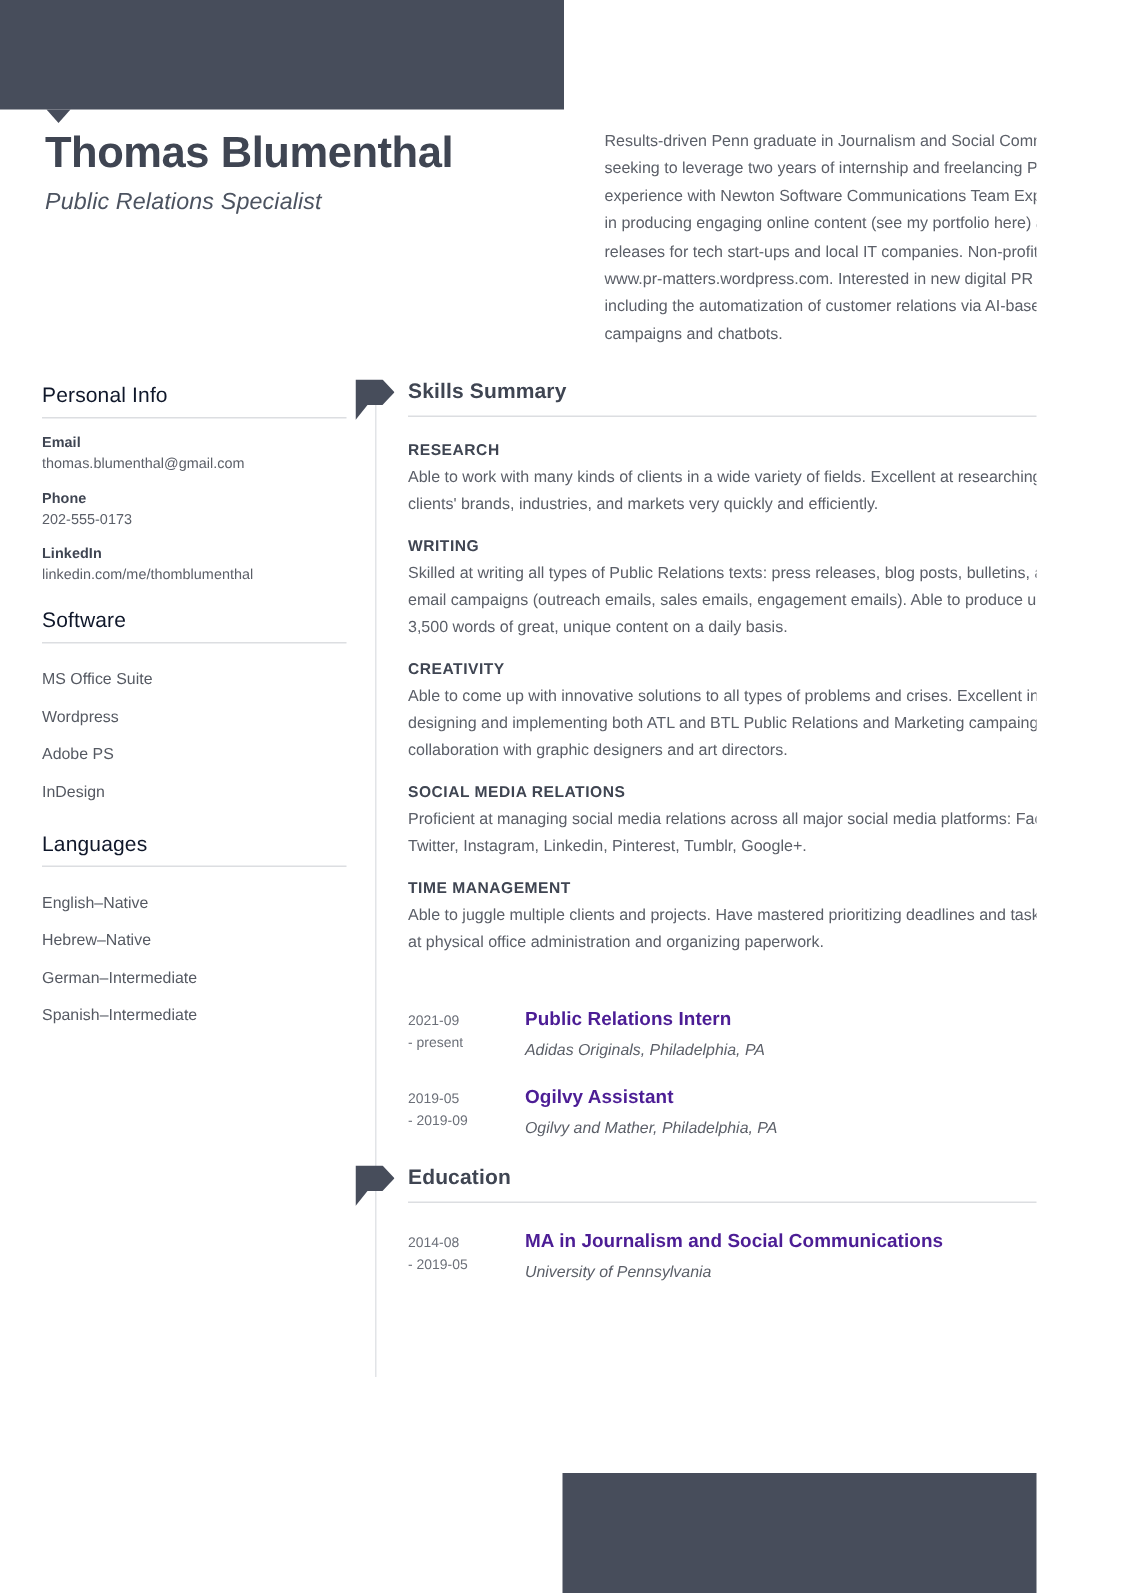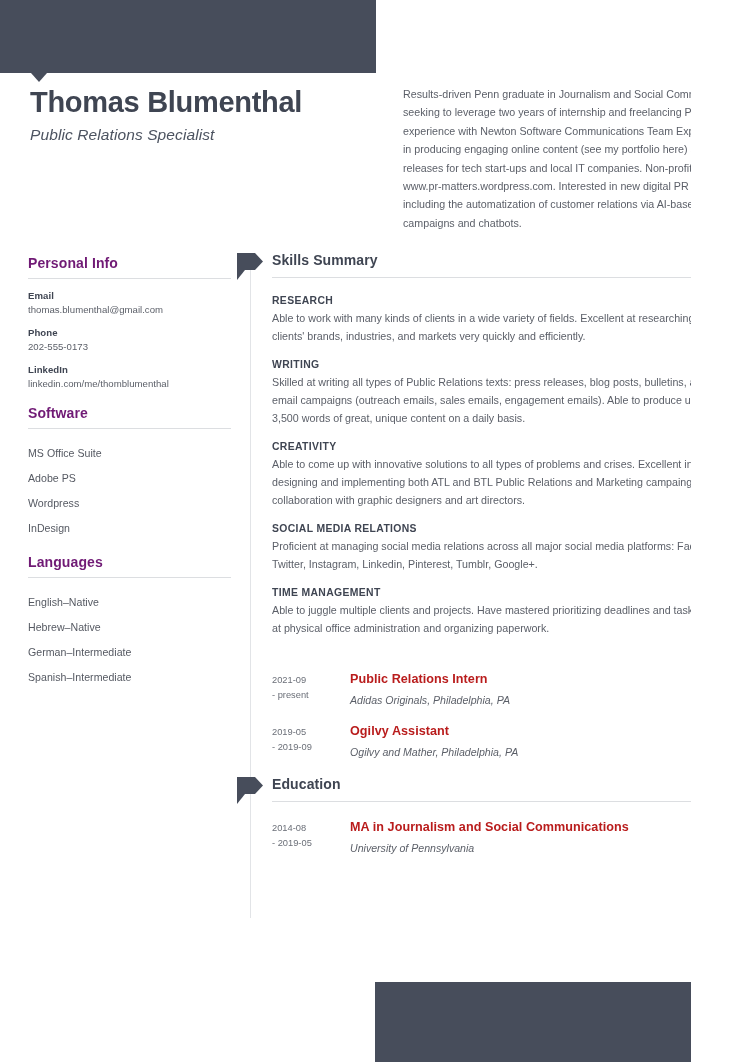--- a/index.html
+++ b/index.html
@@ -58,21 +58,21 @@
     position: absolute; left: 385px; top: 85px; width: 340px;
     font-size: 10.7px; line-height: 1.72; color: #5b5f68;
     text-align: left;
     margin-left: 18px;
   }
 
   
   .sidebar { position: absolute; left: 28px; top: 255px; width: 203px; }
   .side-section { margin-bottom: 13px; }
   .side-heading {
-    font-size: 14px; font-weight: bold; color: #701a75;
+    font-size: 14px; font-weight: normal; color: #0f172a;
     letter-spacing: 0.1px; padding-bottom: 7px;
   }
   .side-rule { height: 1px; background: #dcdee1; width: 100%; margin-bottom: 11px; }
   .info-item { margin-bottom: 12px; }
   .info-label {
     font-size: 9.6px; font-weight: bold; color: #3f4552;
     margin-bottom: 3px; letter-spacing: 0.05px;
   }
   .info-value { font-size: 9.6px; color: #5b5f68; letter-spacing: 0.02px; }
   .side-list-item {
@@ -111,21 +111,21 @@
   .skill-desc {
     font-size: 10.7px; line-height: 1.68; color: #5b5f68;
     width: 456px;
   }
 
   .entry { display: flex; margin-left: 36px; padding-top: 14px; }
   .entry-dates { width: 78px; flex: 0 0 78px; padding-top: 1px; }
   .entry-date-line { font-size: 9.3px; color: #6b6f78; line-height: 1.65; }
   .entry-body { flex: 1; }
   .entry-role {
-    font-size: 12.6px; font-weight: bold; color: #b91c1c;
+    font-size: 12.6px; font-weight: bold; color: #4c1d95;
     letter-spacing: 0.05px;
   }
   .entry-org {
     font-size: 10.6px; font-style: italic; color: #5b5f68;
     margin-top: 8px;
   }
   .sec-spacer-work { height: 16px; }
   .sec-spacer-edu { height: 14px; }
 </style>
 </head>
@@ -162,22 +162,22 @@
           <div class="info-value">linkedin.com/me/thomblumenthal</div>
         </div>
       </div>
     </div>
 
     <div class="side-section" style="margin-top:16px;">
       <div class="side-heading">Software</div>
       <div class="side-rule"></div>
       <div>
         <div class="side-list-item">MS Office Suite</div>
+        <div class="side-list-item">Wordpress</div>
         <div class="side-list-item">Adobe PS</div>
-        <div class="side-list-item">Wordpress</div>
         <div class="side-list-item">InDesign</div>
       </div>
     </div>
 
     <div class="side-section" style="margin-top:14px;">
       <div class="side-heading">Languages</div>
       <div class="side-rule"></div>
       <div>
         <div class="side-list-item">English–Native</div>
         <div class="side-list-item">Hebrew–Native</div>

